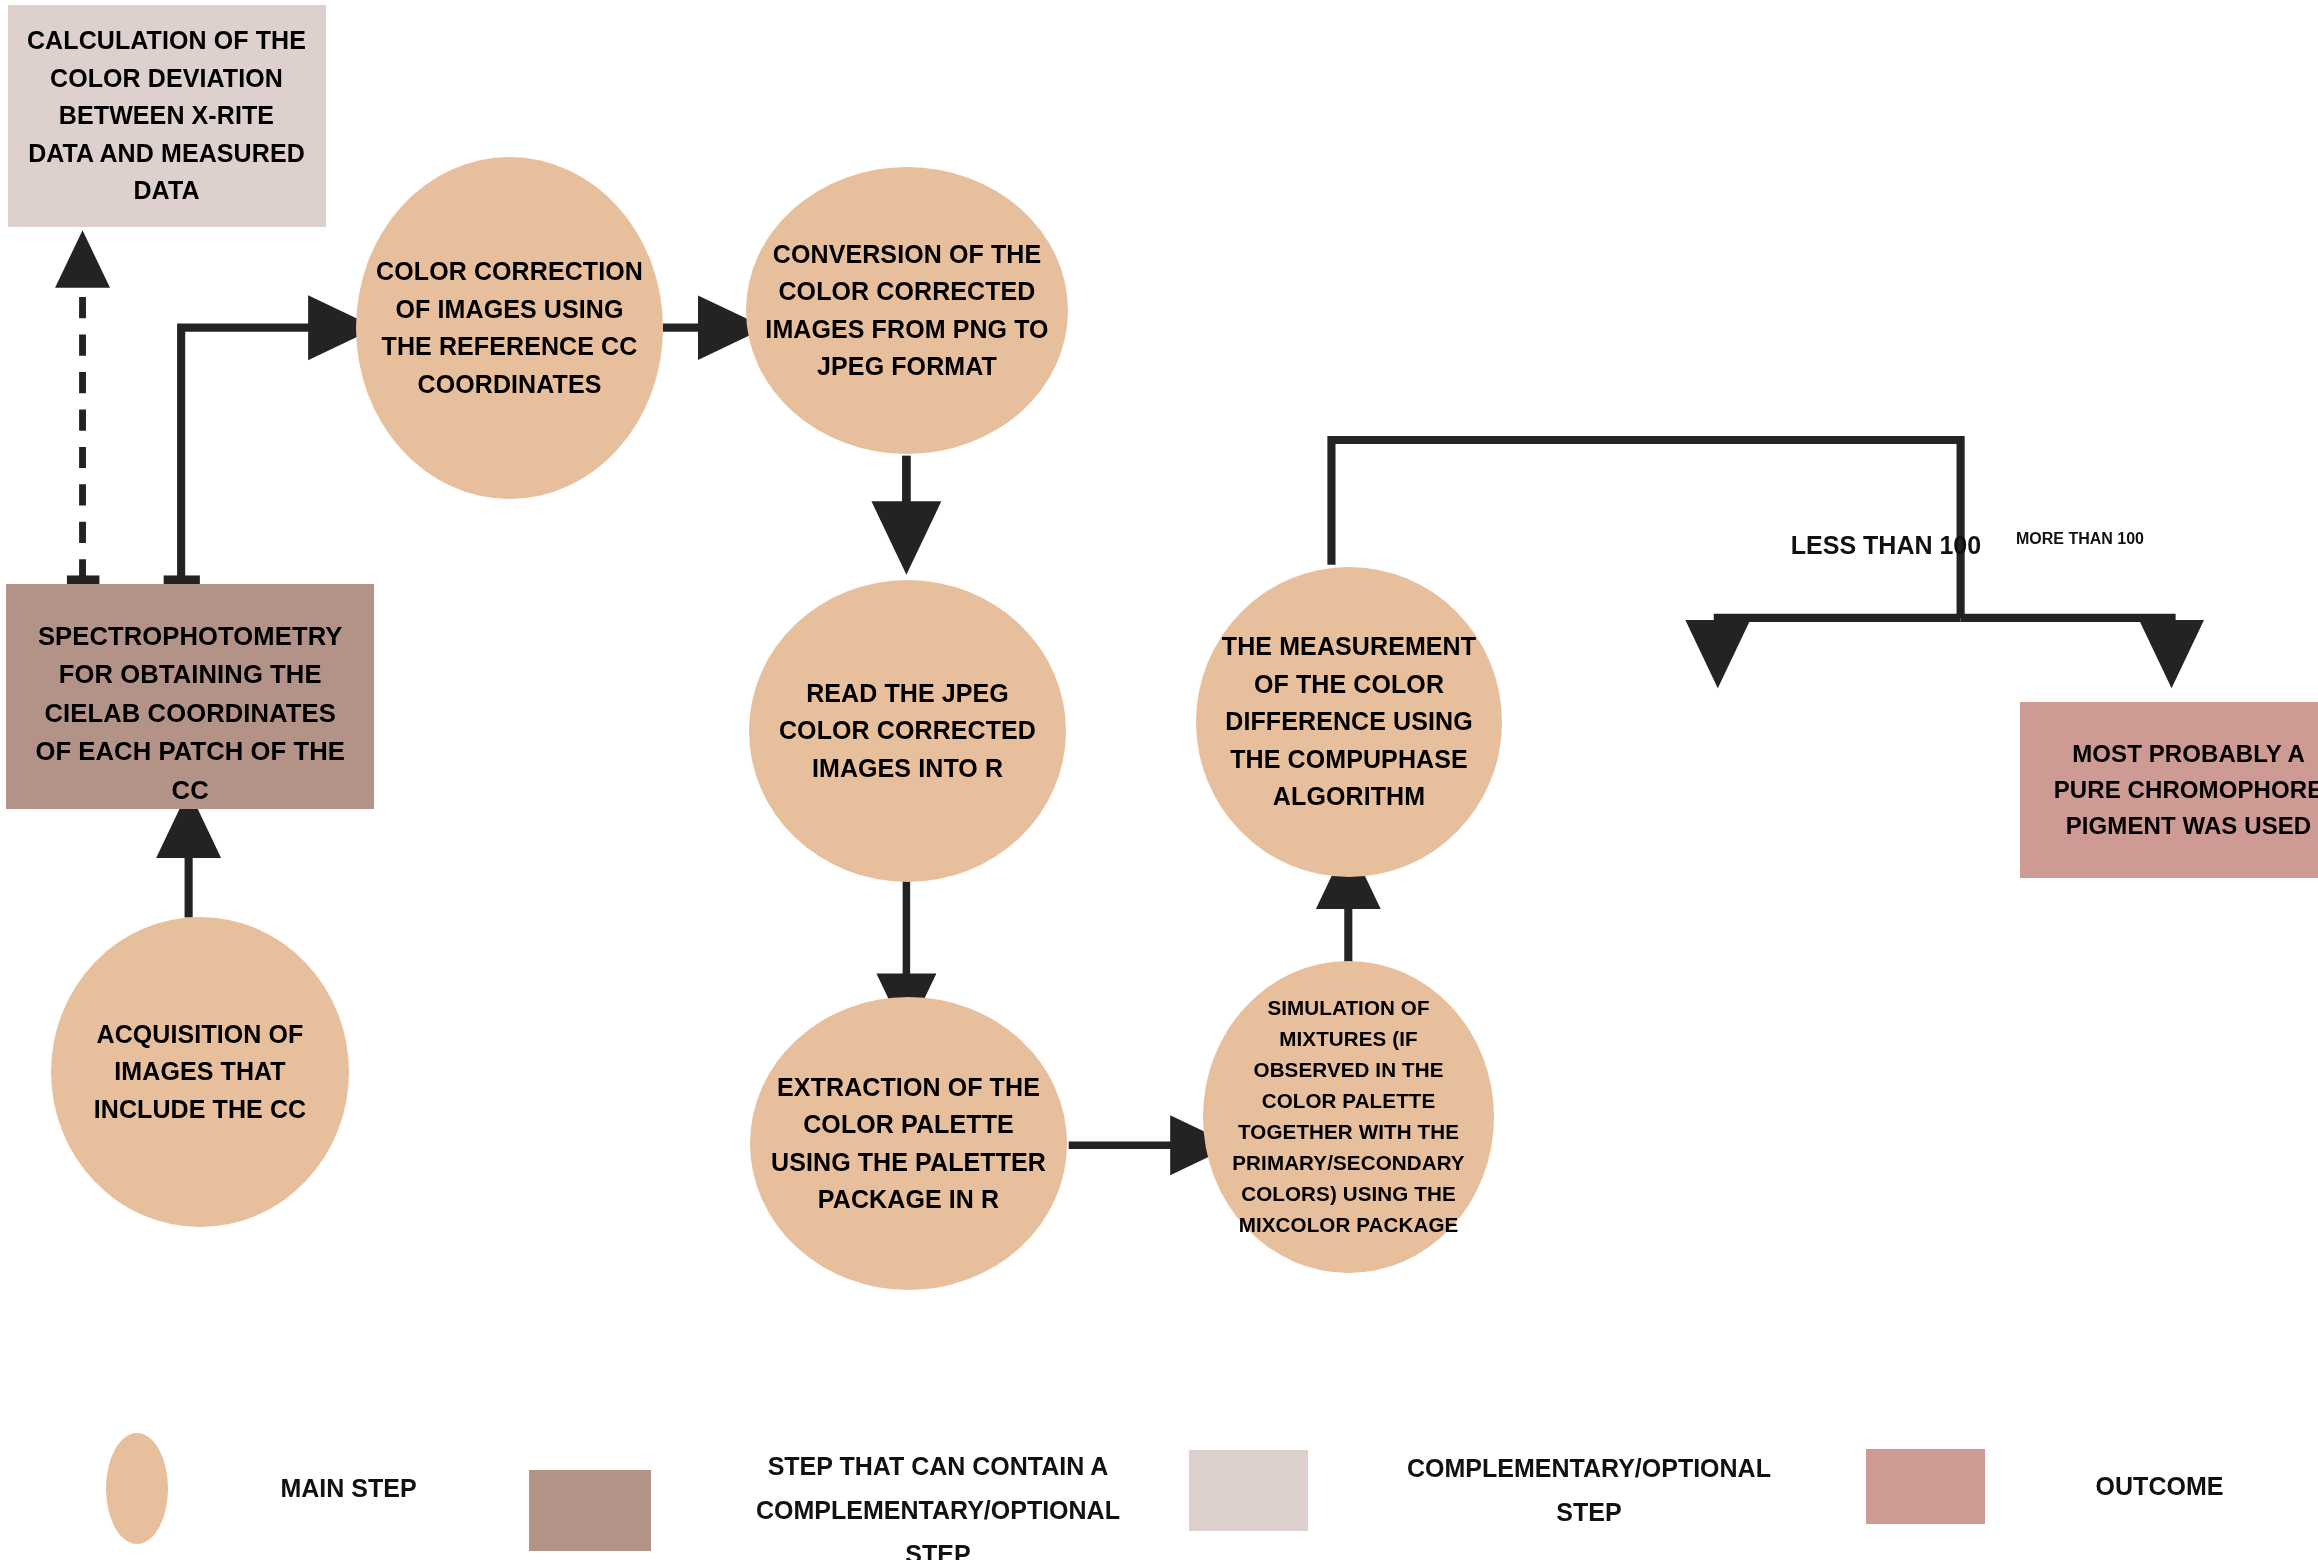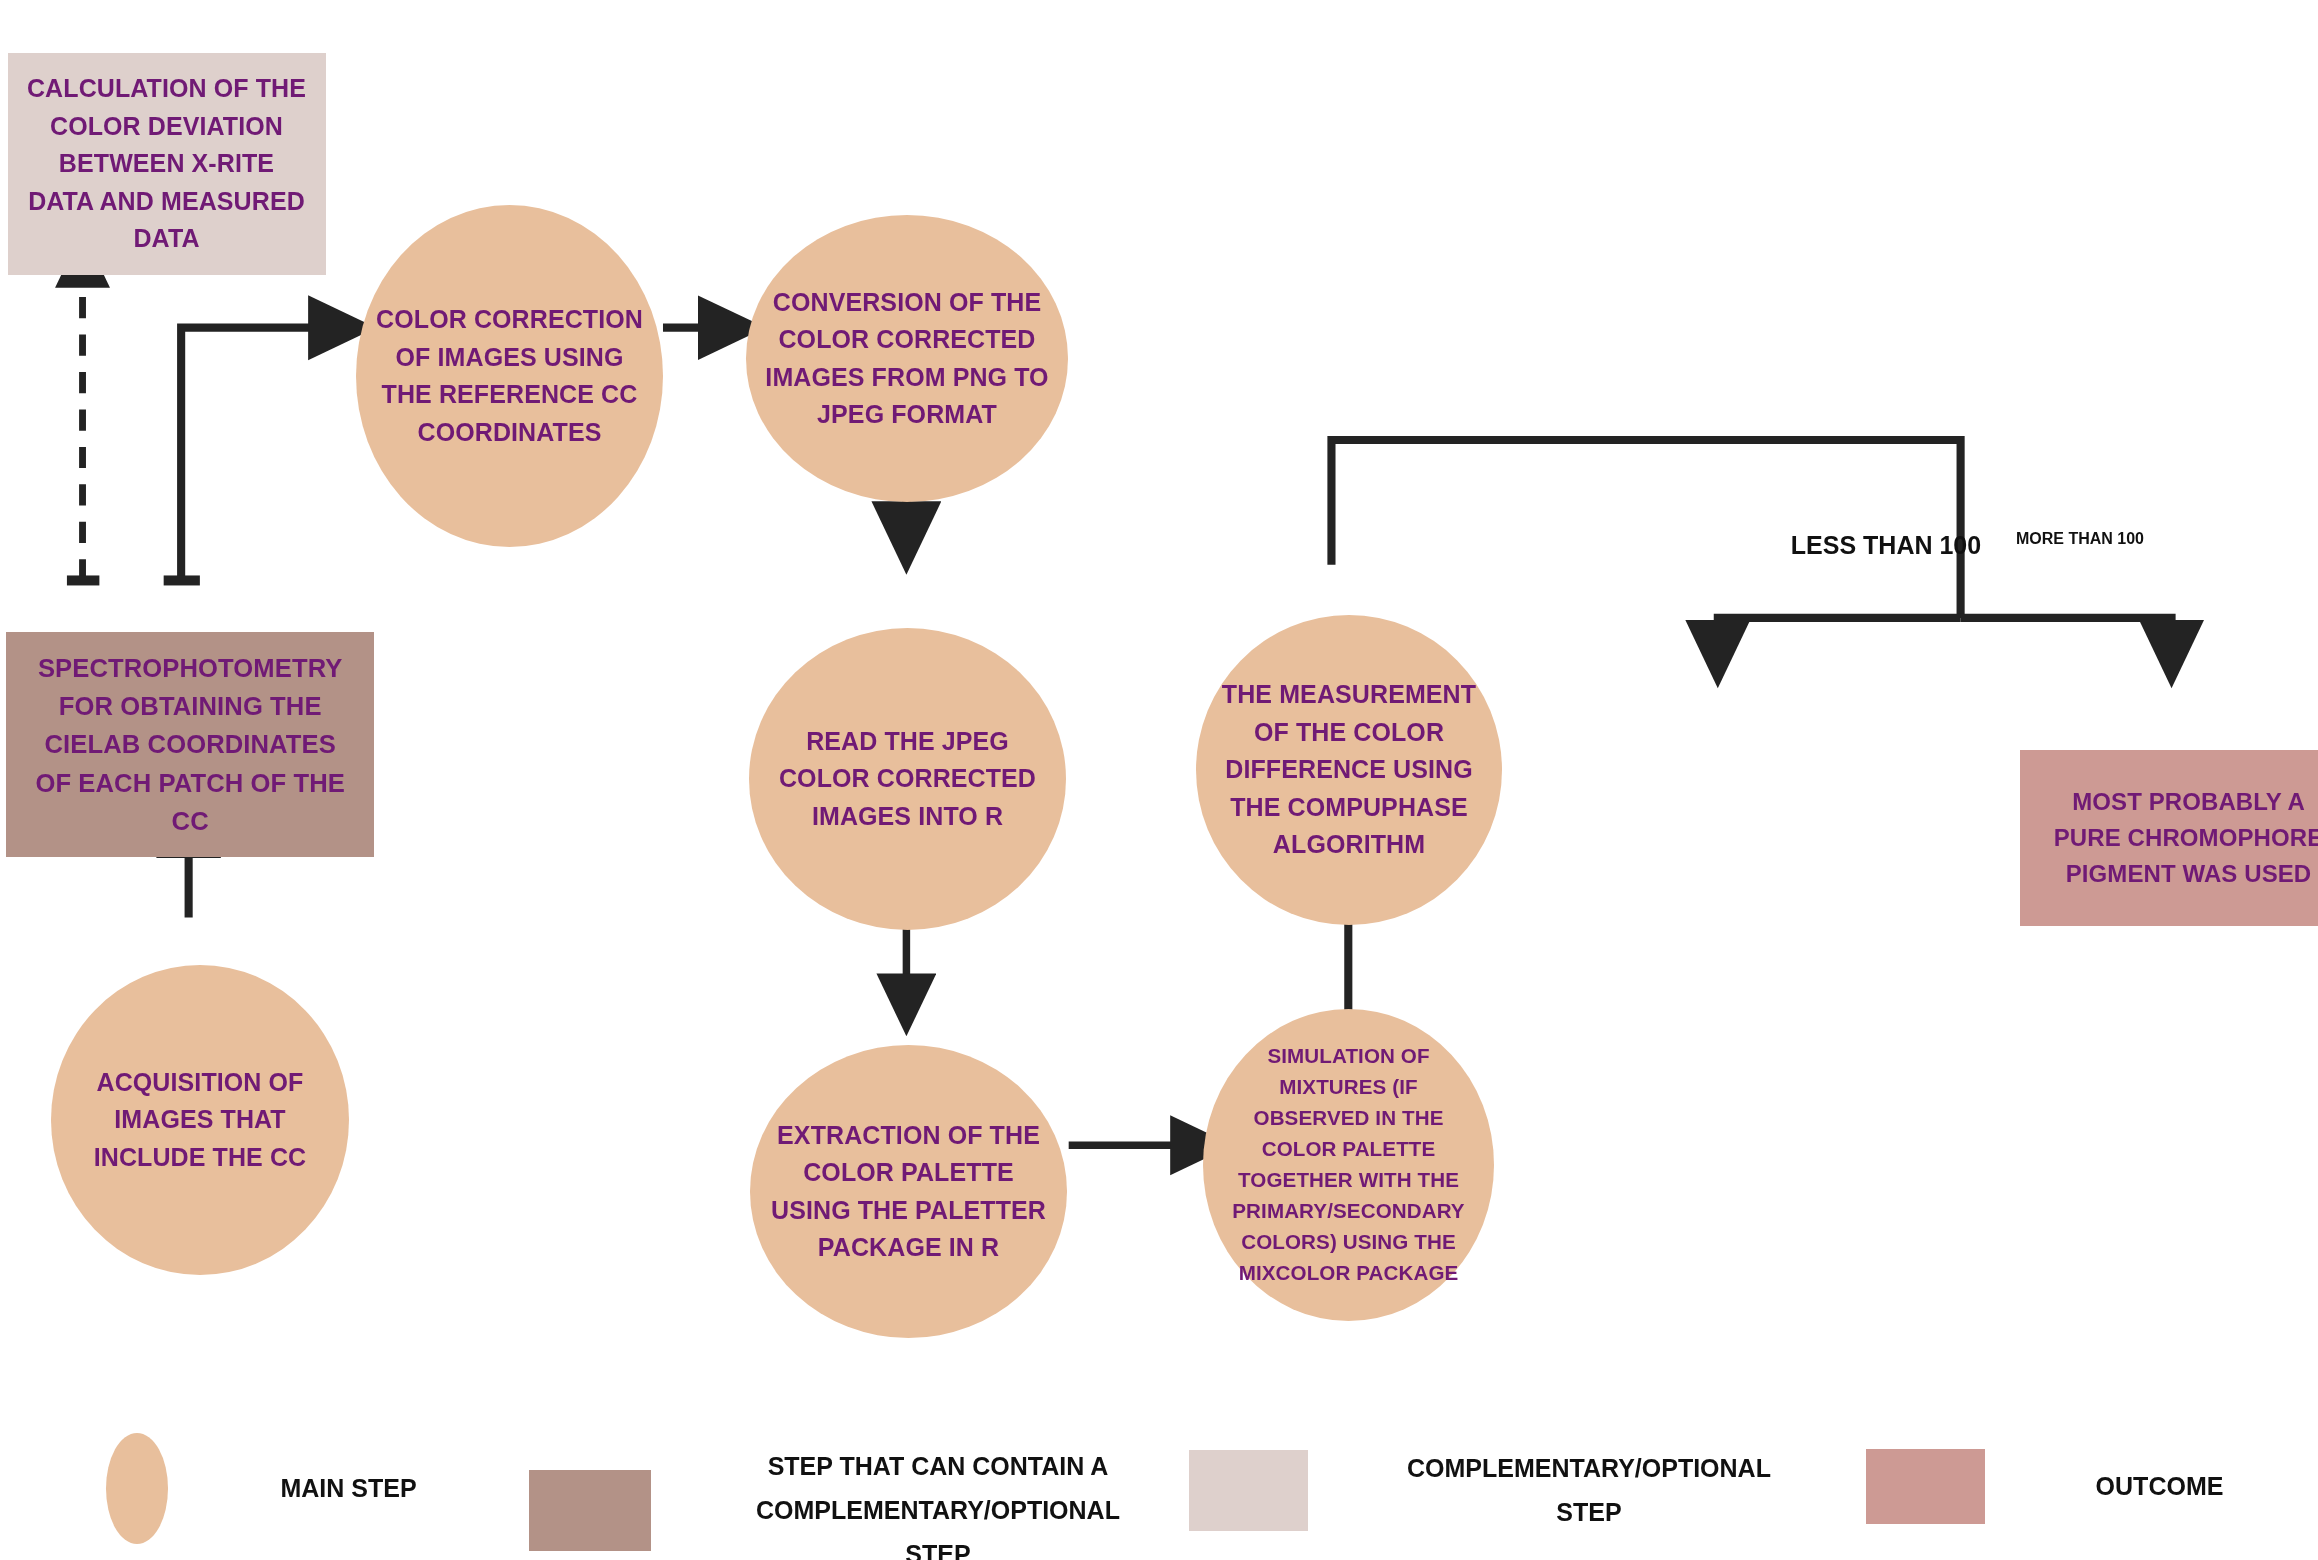--- a/index.html
+++ b/index.html
@@ -1,22 +1,22 @@
 <!DOCTYPE html>
 <html style="font-size:10px"><head>
 <meta charset="utf-8">
 <style>
   html,body{margin:0;padding:0;background:#ffffff;}
   body{width:2319px;height:1561px;font-family:"Liberation Sans",sans-serif;}
   #stage{position:relative;width:2319px;height:1561px;background:#fff;overflow:hidden;}
   svg.edges{position:absolute;left:0;top:0;width:2319px;height:1561px;}
   .node{position:absolute;display:flex;align-items:center;justify-content:center;
-        text-align:center;color:#701a75;font-weight:700;letter-spacing:0.1px;line-height:1.5;margin-top:48px;}
+        text-align:center;color:#000000;font-weight:700;letter-spacing:0.1px;line-height:1.5;}
   .circle{border-radius:50%;background:#e8bf9c;}
-  .rect{background:#b39287;}
+  .rect{background:#b39287;align-items:flex-end;}
   .rect-light{background:#ded0cc;}
   .rect-outcome{background:#cd9a94;}
   .node .txt{padding:0 6%;width:100%;}
   .edge-label{position:absolute;text-align:center;color:#111;font-weight:700;line-height:1.45;}
   .legend-item{position:absolute;display:flex;align-items:center;}
   .legend-swatch{flex:none;}
   .legend-swatch.circle{width:62px;height:111px;border-radius:50%;background:#e8bf9c;}
   .legend-swatch.sq-brown{width:122px;height:81px;background:#b39287;}
   .legend-swatch.sq-light{width:119px;height:81px;background:#ded0cc;}
   .legend-swatch.sq-outcome{width:119px;height:75px;background:#cd9a94;}

